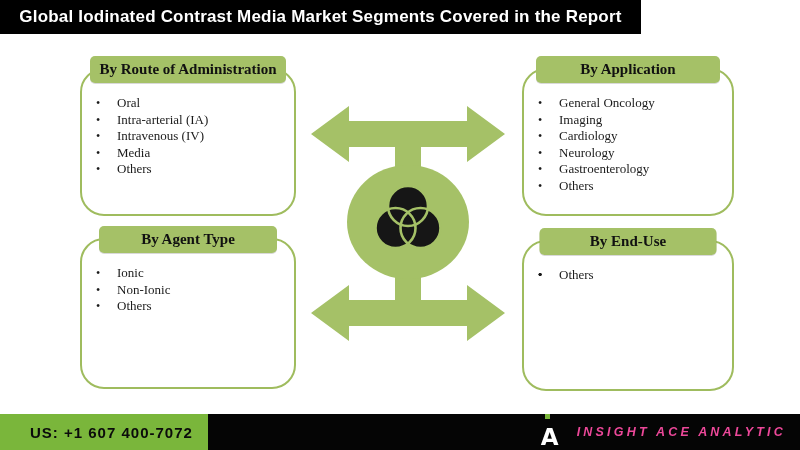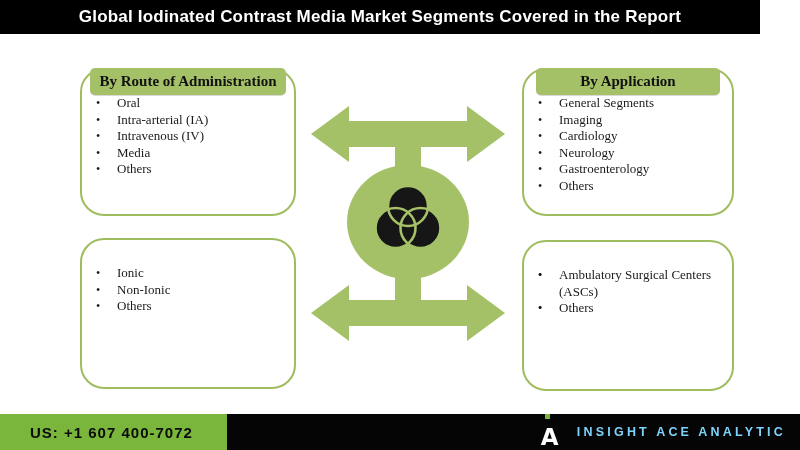--- a/index.html
+++ b/index.html
@@ -13,21 +13,21 @@
   body{
     position:relative;
     width:800px;height:450px;
     background:#ffffff;
     overflow:hidden;
     font-family:"Liberation Serif","DejaVu Serif",serif;
   }
 
   
   .title-bar{
-    position:absolute;left:0;top:0;width:760px;height:34px;
+    position:absolute;left:0;top:0;width:641px;height:34px;
     background:#000;
     display:flex;align-items:center;justify-content:center;
   }
   .title-bar h1{
     color:#fff;
     font-family:"Liberation Sans","DejaVu Sans",sans-serif;
     font-size:17px;font-weight:bold;letter-spacing:.2px;
     white-space:nowrap;
   }
 
@@ -45,21 +45,20 @@
 
   .tab{
     position:absolute;top:-14px;left:50%;transform:translateX(-50%);
     height:27px;
     background:var(--olive);
     border-radius:5px;
     display:flex;align-items:center;justify-content:center;
     box-shadow:0 1px 0 rgba(0,0,0,.15);
     z-index:2;
     white-space:nowrap;
-    margin-top:12px;
   }
   .pos-tl .tab{width:196px;}
   .pos-bl .tab{width:178px;}
   .pos-tr .tab{width:184px;}
   .pos-br .tab{width:177px;}
   .tab span{
     font-size:15px;font-weight:bold;color:#111;
   }
 
   ul.items{
@@ -87,21 +86,21 @@
   .venn-black{fill:#161616;}
   .venn-stroke{fill:none;stroke:var(--olive);stroke-width:2.6;}
 
   
   .footer-bar{
     position:absolute;left:0;top:414px;width:800px;height:36px;
     background:#050505;
     display:flex;align-items:stretch;
   }
   .phone-block{
-    width:227px;height:100%;
+    width:208px;height:100%;
     background:var(--footer-green);
     display:flex;align-items:center;
     padding-left:30px;
   }
   .phone-block span{
     font-family:"Liberation Sans","DejaVu Sans",sans-serif;
     font-size:15px;font-weight:bold;color:#0b0b0b;letter-spacing:1px;
     white-space:nowrap;
   }
   .brand-block{
@@ -118,24 +117,25 @@
     position:absolute;left:0;bottom:-2px;
     color:#fff;
     font-family:"DejaVu Sans","Liberation Sans",sans-serif;
     font-weight:bold;font-size:23px;line-height:1;
   }
   .logo-dot{
     position:absolute;left:4px;top:-3px;
     width:5px;height:5px;background:var(--footer-green);
   }
   .brand-text{
-    color:#7dd3fc;
+    color:#ec4899;
     font-family:"Liberation Sans","DejaVu Sans",sans-serif;
     font-size:12.5px;font-weight:bold;letter-spacing:3.2px;
     white-space:nowrap;
+    font-style:italic;
   }
 </style>
 </head>
 <body>
 
 <header class="title-bar">
   <h1>Global Iodinated Contrast Media Market Segments Covered in the Report</h1>
 </header>
 
 <section class="segment-box pos-tl">
@@ -145,45 +145,51 @@
   <ul class="items">
       <li><span class="bullet">•</span><span>Oral</span></li>
       <li><span class="bullet">•</span><span>Intra-arterial (IA)</span></li>
       <li><span class="bullet">•</span><span>Intravenous (IV)</span></li>
       <li><span class="bullet">•</span><span>Media</span></li>
       <li><span class="bullet">•</span><span>Others</span></li>
     </ul>
 </section>
 
 <section class="segment-box pos-bl">
+  <div class="tab">
+    <span>By Agent Type</span>
+  </div>
   <ul class="items">
       <li><span class="bullet">•</span><span>Ionic</span></li>
       <li><span class="bullet">•</span><span>Non-Ionic</span></li>
       <li><span class="bullet">•</span><span>Others</span></li>
     </ul>
 </section>
 
 <section class="segment-box pos-tr">
   <div class="tab">
     <span>By Application</span>
   </div>
   <ul class="items">
-      <li><span class="bullet">•</span><span>General Segments</span></li>
+      <li><span class="bullet">•</span><span>General Oncology</span></li>
       <li><span class="bullet">•</span><span>Imaging</span></li>
       <li><span class="bullet">•</span><span>Cardiology</span></li>
       <li><span class="bullet">•</span><span>Neurology</span></li>
       <li><span class="bullet">•</span><span>Gastroenterology</span></li>
       <li><span class="bullet">•</span><span>Others</span></li>
     </ul>
 </section>
 
 <section class="segment-box pos-br">
+  <div class="tab">
+    <span>By End-Use</span>
+  </div>
   <ul class="items">
       <li><span class="bullet">•</span></li>
-      <li><span class="bullet">•</span><span>Ambulatory Surgical Centers (ASCs)</span></li>
+      <li><span class="bullet">•</span></li>
       <li><span class="bullet">•</span></li>
       <li><span class="bullet">•</span><span>Others</span></li>
     </ul>
 </section>
 
 <svg class="center-graphic" viewBox="0 0 210 255" aria-hidden="true">
   <rect class="g-fill" x="95" y="39" width="26" height="180"></rect>
   <polygon class="g-fill" points="11,39 49,11 49,26 167,26 167,11 205,39 167,67 167,52 49,52 49,67"></polygon>
   <polygon class="g-fill" points="11,218 49,190 49,205 167,205 167,190 205,218 167,246 167,231 49,231 49,246"></polygon>
   <ellipse class="g-fill" cx="108" cy="127" rx="61" ry="57"></ellipse>

